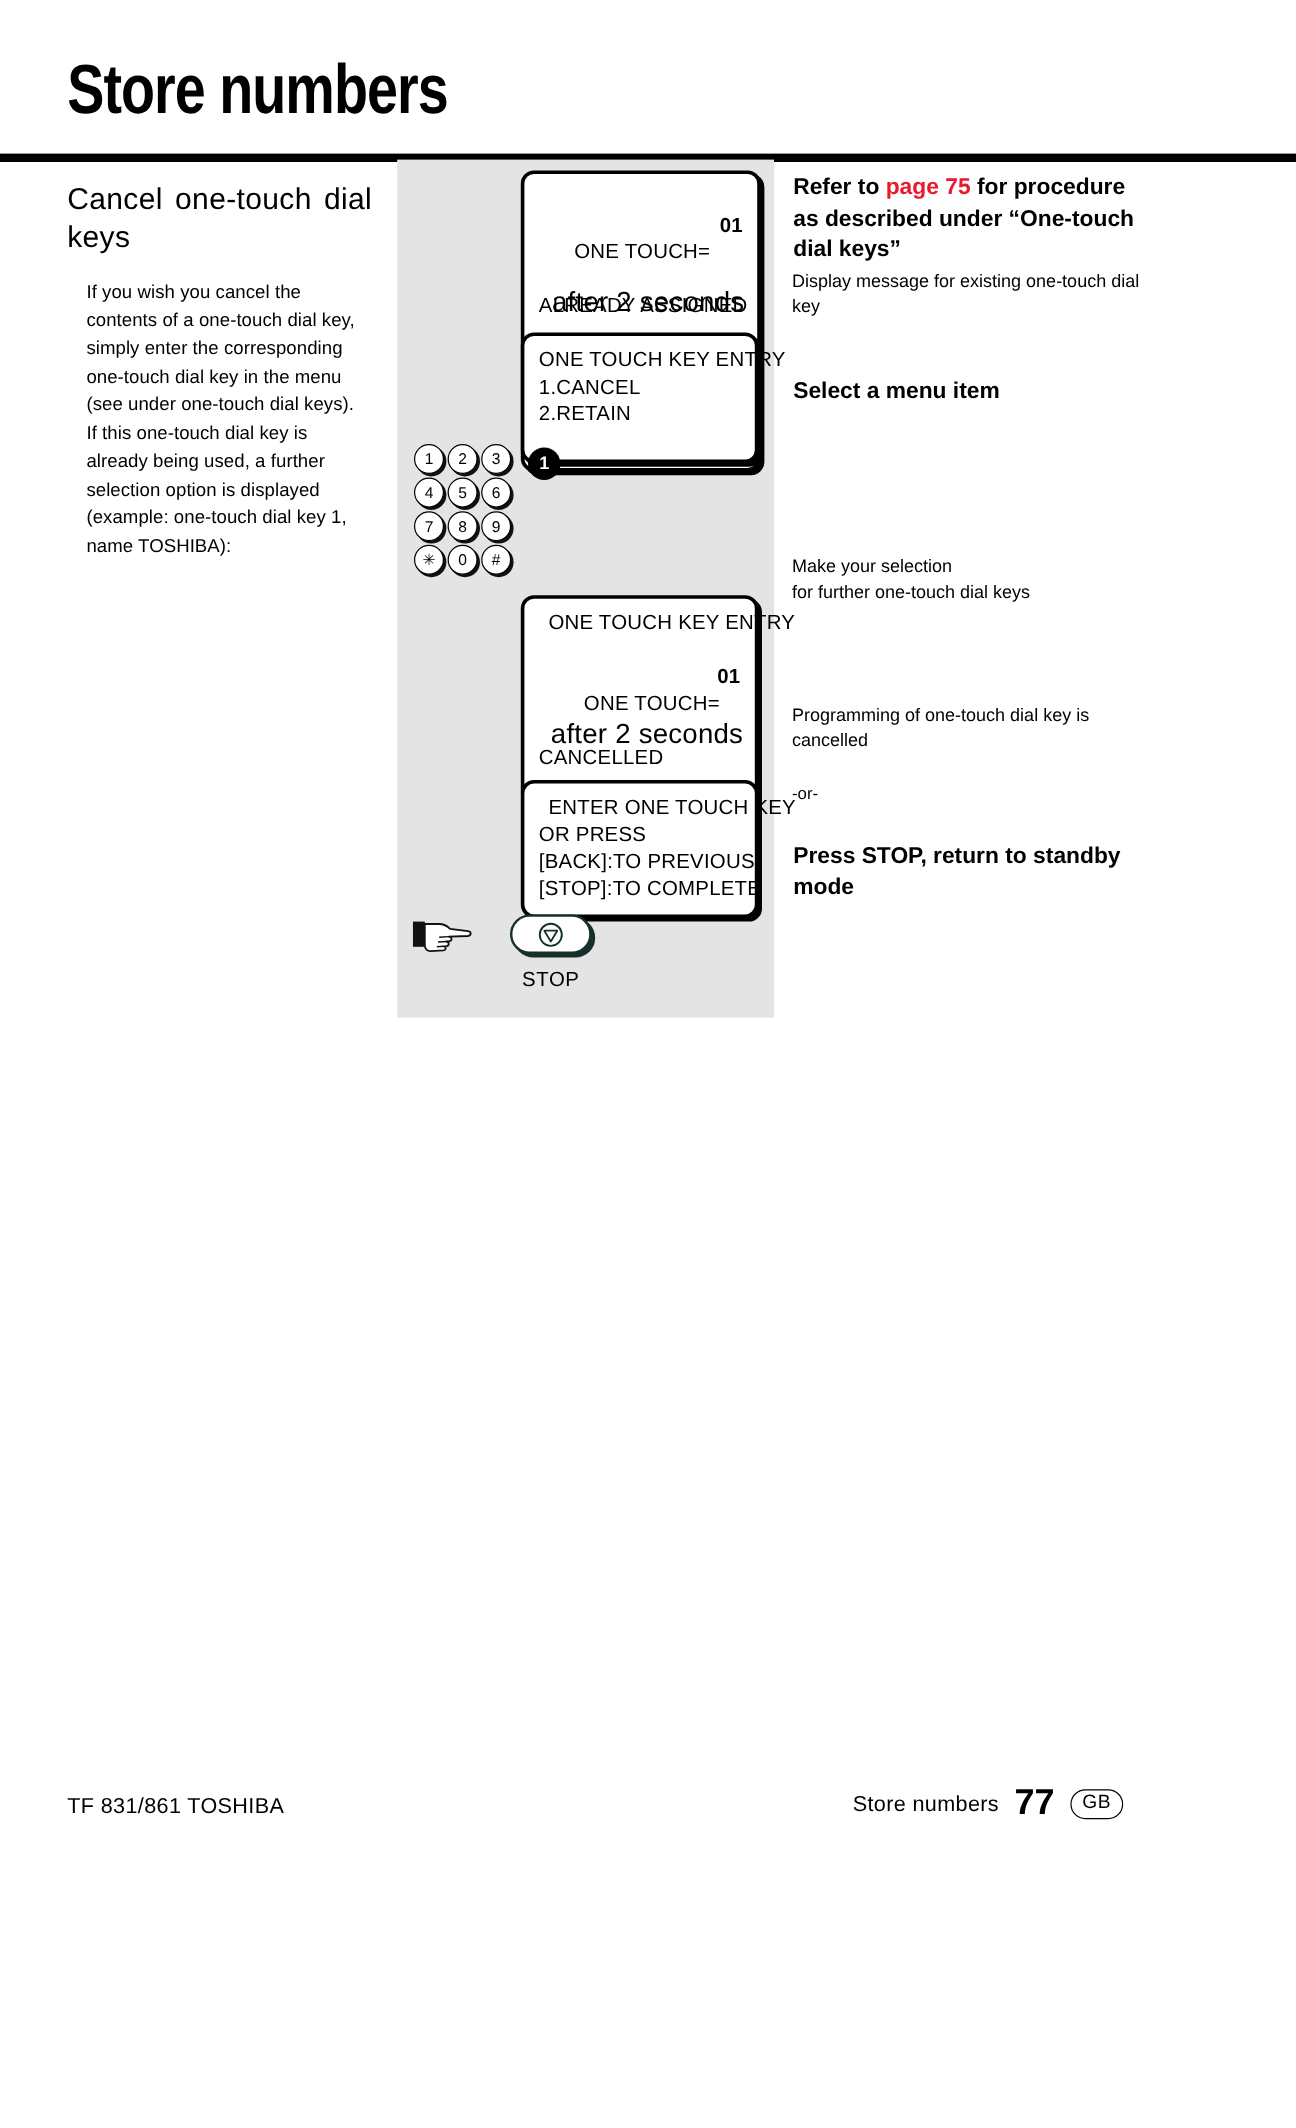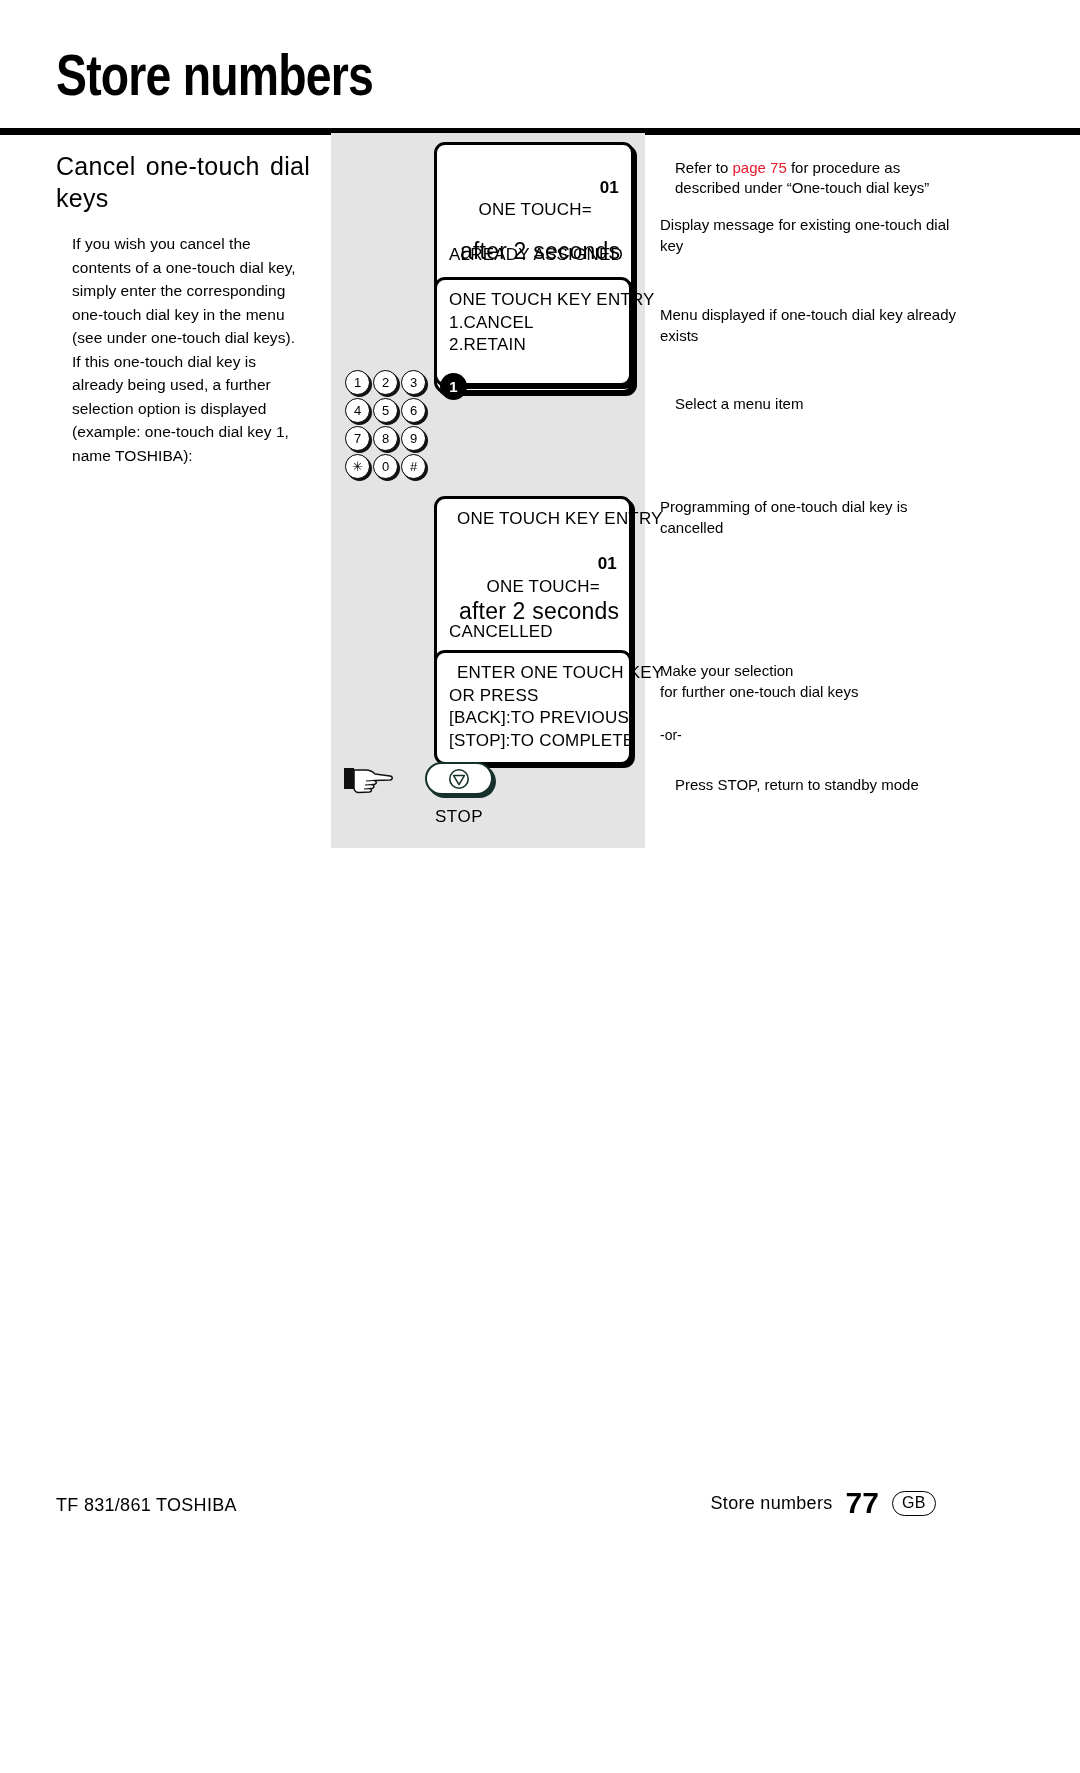--- a/index.html
+++ b/index.html
@@ -42,21 +42,21 @@
   .gray-panel{
     position:absolute;left:331px;top:133px;width:314px;height:715px;
     background:#e4e4e4;
   }
 
   .col-right{
     position:absolute;left:660px;top:143px;width:300px;
   }
   .rc-block{margin-bottom:0;}
   .rc-strong{
-    font-size:15px;font-weight:normal;line-height:1.35;margin:15px;
+    font-size:19px;font-weight:bold;line-height:1.35;margin:1px;
   }
   .rc-normal{
     font-size:15px;font-weight:normal;line-height:1.4;margin:0;
   }
   .redlink{color:#e8192c;}
 
   
   .lcd{
     position:absolute;
     background:#ffffff;
@@ -247,35 +247,32 @@
     <div class="stop-label">STOP</div>
   </div>
 
   <div class="col-right">
 
     <div class="rc-block">
       <p class="rc-strong"><span>Refer to </span><span class="redlink">page 75</span><span> for procedure as described under “One-touch dial keys”</span></p>
       <p class="rc-normal" style="margin-top:3px;">Display message for existing one-touch dial key</p>
     </div>
 
-    <div class="rc-block" style="margin-top:48px;">
-      <p class="rc-normal">Menu displayed if one-touch dial key already exists</p>
-    </div>
 
     <div class="rc-block" style="margin-top:48px;">
       <p class="rc-strong">Select a menu item</p>
-    </div>
-
-    <div class="rc-block" style="margin-top:82px;">
-      <p class="rc-normal">Programming of one-touch dial key is cancelled</p>
     </div>
 
     <div class="rc-block" style="margin-top:122px;">
       <p class="rc-normal">Make your selection</p>
       <p class="rc-normal">for further one-touch dial keys</p>
+    </div>
+
+    <div class="rc-block" style="margin-top:82px;">
+      <p class="rc-normal">Programming of one-touch dial key is cancelled</p>
     </div>
 
     <div class="rc-block" style="margin-top:24px;">
       <p class="rc-normal" style="font-size:14px;">-or-</p>
     </div>
 
     <div class="rc-block" style="margin-top:30px;">
       <p class="rc-strong">Press STOP, return to standby mode</p>
     </div>
 

